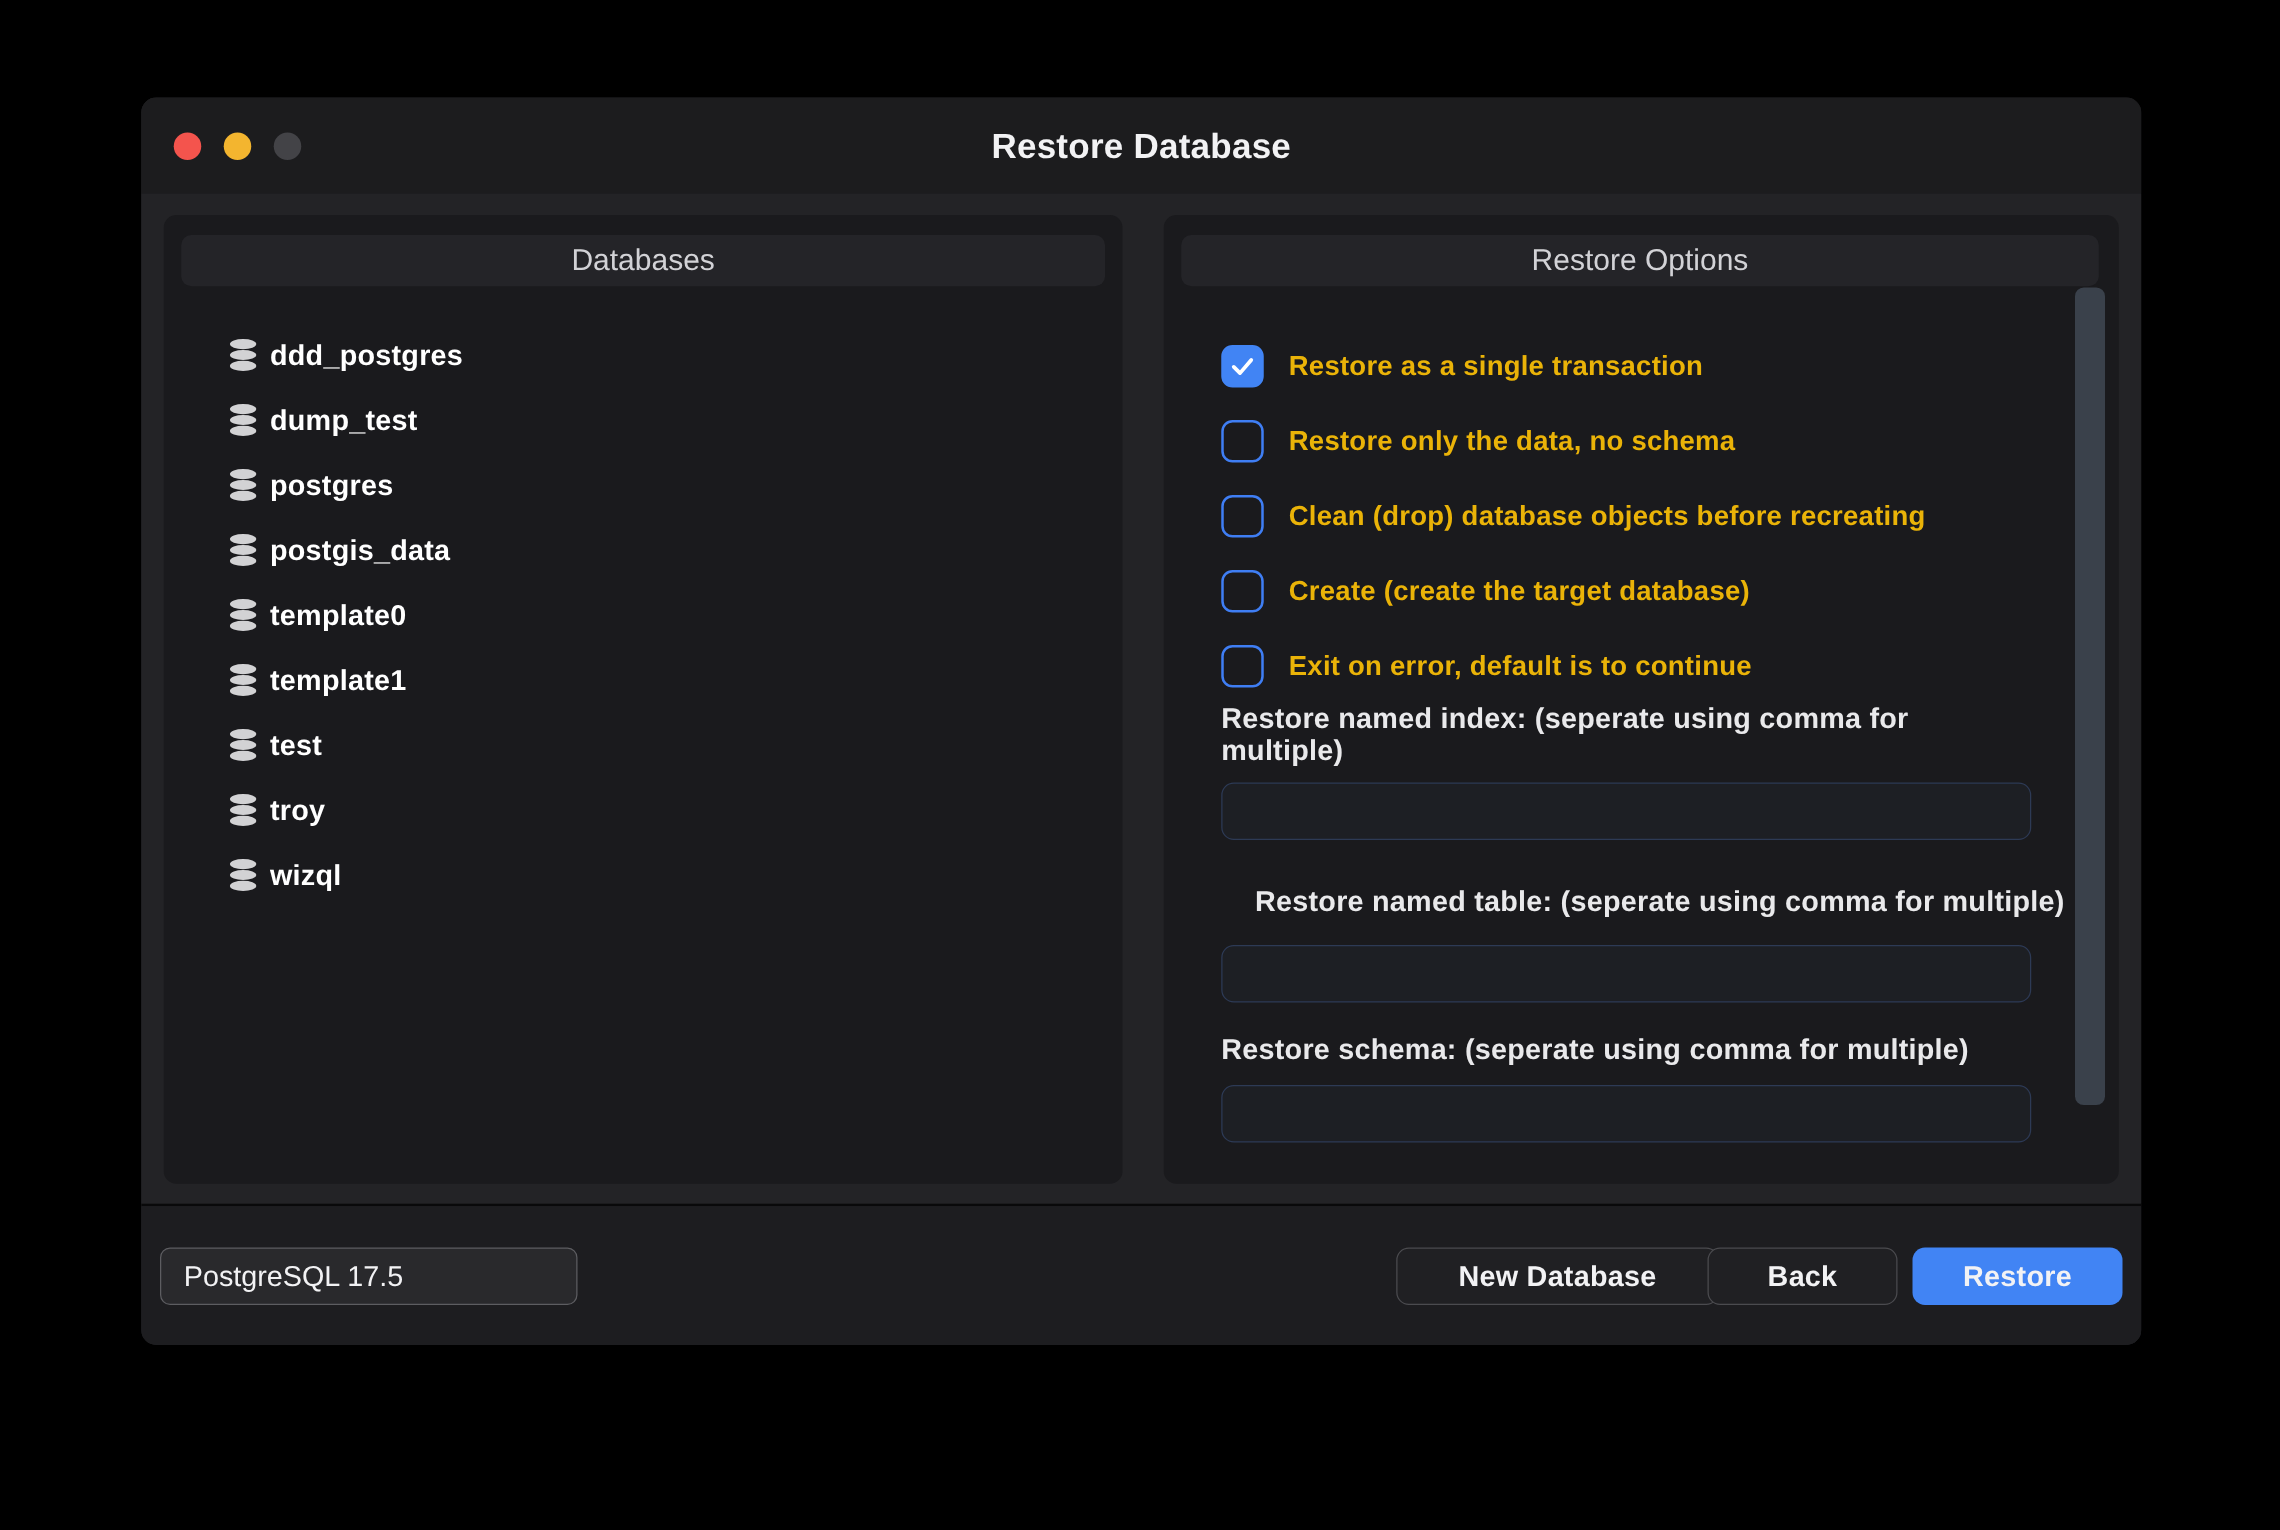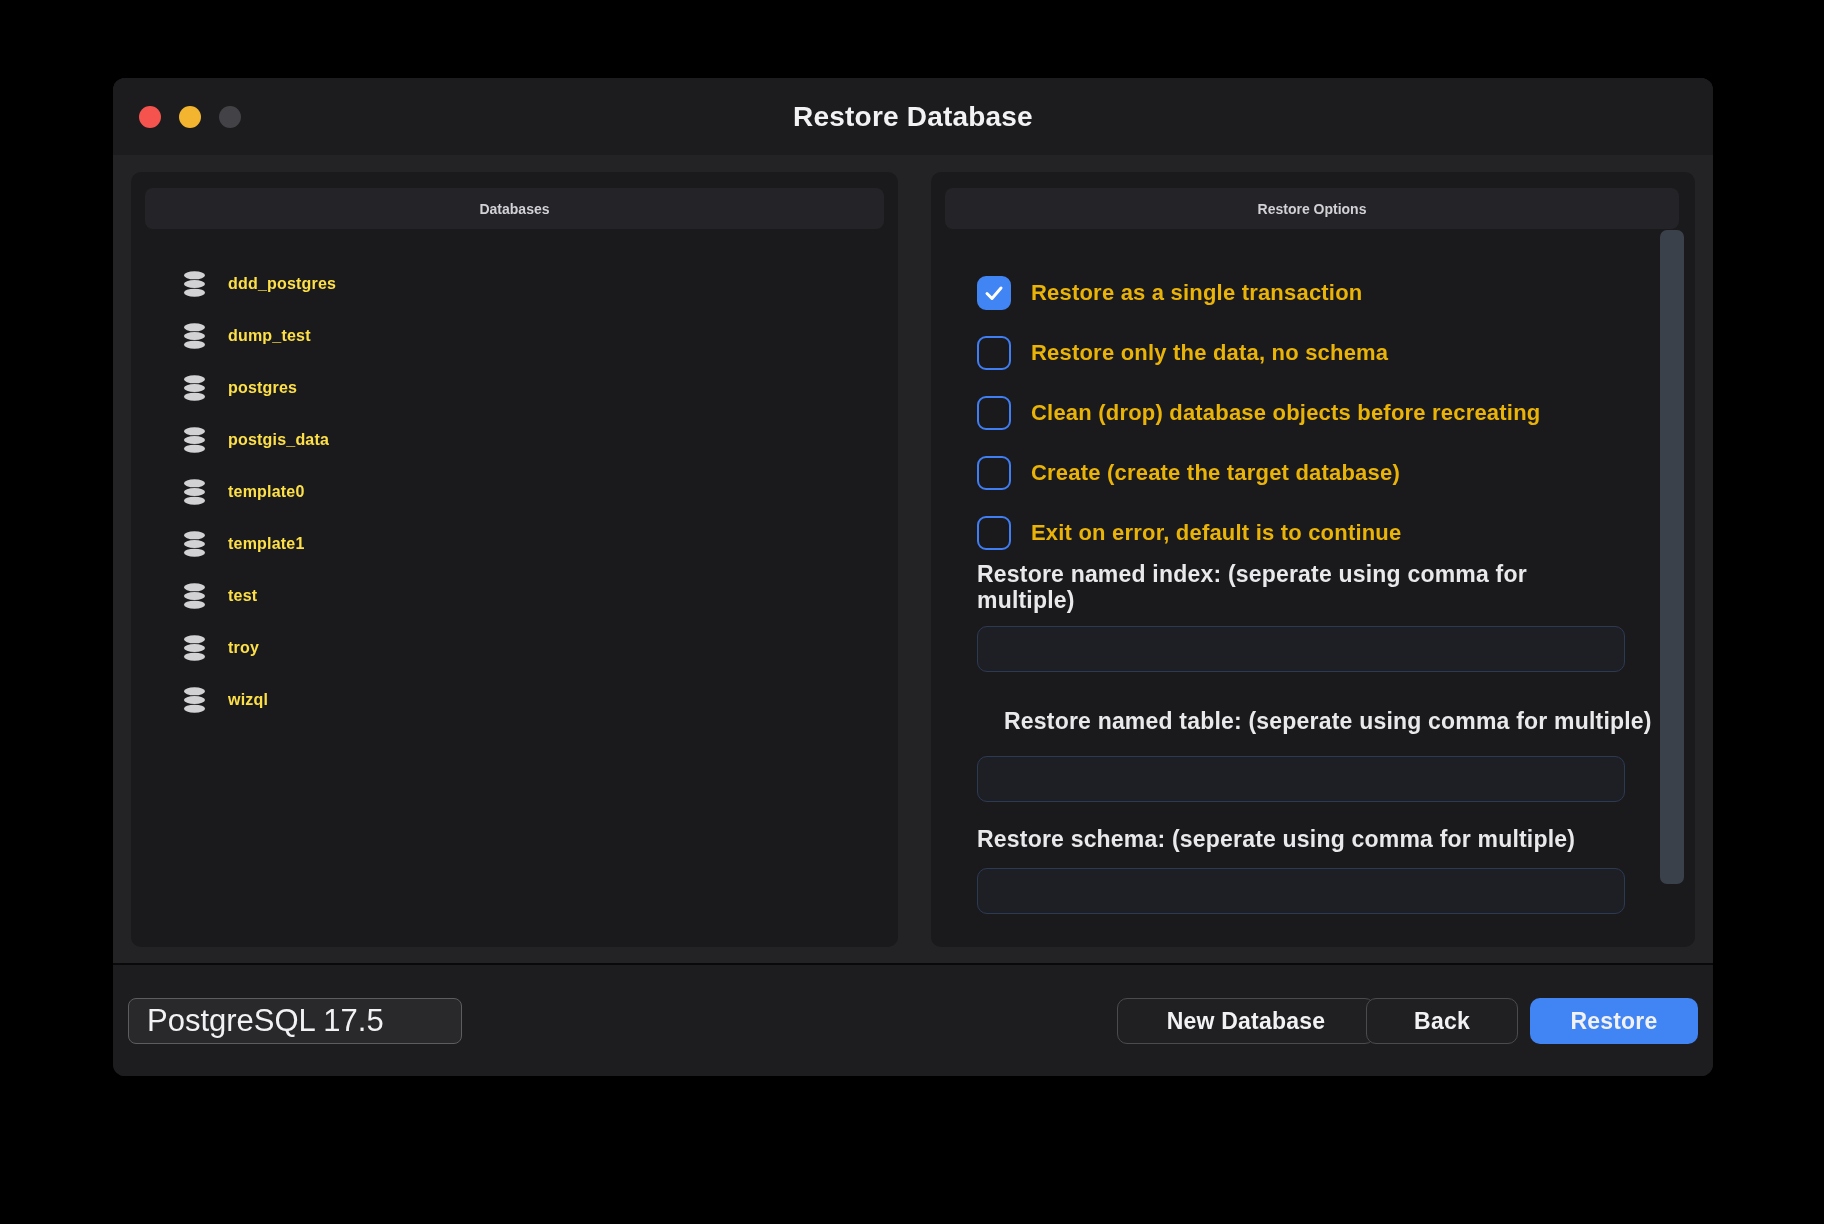--- a/index.html
+++ b/index.html
@@ -30,30 +30,30 @@
   
   .content { position:absolute; left:0; top:77px; width:100%; height:808px; background:#232326; }
 
   .panel { position:absolute; top:17px; height:775px; background:#1a1a1d; border-radius:10px; }
   .panel.left  { left:18px;  width:767px; }
   .panel.right { left:818px; width:764px; }
 
   .panel-header {
     position:absolute; top:16px; height:41px; background:#242428; border-radius:8px;
     display:flex; align-items:center; justify-content:center;
-    color:#d2d2d6; font-size:14px; font-weight:700;
+    color:#d2d2d6; font-size:24px; font-weight:400;
   }
   .panel.left  .panel-header { left:14px; width:739px; }
   .panel.right .panel-header { left:14px; width:734px; }
 
   
   .db-list { position:absolute; left:0; top:86px; width:100%; list-style:none; }
   .db-row { height:52px; display:flex; align-items:center; padding-left:52px; cursor:default; }
   .db-icon { width:23px; height:26px; color:#d2d2d4; flex:0 0 auto; }
-  .db-name { margin-left:22px; color:#fde047; font-size:16px; font-weight:600; letter-spacing:.2px; }
+  .db-name { margin-left:10px; color:#ffffff; font-size:23px; font-weight:600; letter-spacing:.2px; }
 
   
   .cb-rows { position:absolute; left:46px; top:91px; width:660px; }
   .cb-row { height:60px; display:flex; align-items:center; gap:20px; }
   .checkbox {
     width:34px; height:34px; border-radius:9px; border:2.5px solid #3f7ef4;
     background:transparent; flex:0 0 auto; position:relative; cursor:pointer;
   }
   .checkbox svg { position:absolute; inset:0; margin:auto; width:24px; height:24px; display:none; }
   .checkbox.checked { background:#4184f4; border-color:#4184f4; }
@@ -82,21 +82,21 @@
   }
 
   
   .footer-divider { position:absolute; left:0; top:885px; width:100%; height:2px; background:#09090a; }
   .footer { position:absolute; left:0; top:887px; width:100%; height:111px; background:#1d1d20; }
 
   .version-box {
     position:absolute; left:15px; top:33px; width:334px; height:46px;
     background:#29292c; border:1.5px solid #5d5d61; border-radius:8px;
     display:flex; align-items:center; padding-left:18px;
-    color:#f2f2f4; font-size:31px; font-weight:500; cursor:pointer;
+    color:#f2f2f4; font-size:23px; font-weight:500; cursor:pointer;
   }
   .btn {
     position:absolute; top:33px; height:46px; border-radius:10px;
     display:flex; align-items:center; justify-content:center;
     font-size:23px; font-weight:600; color:#f2f2f4; cursor:pointer;
     background:#202023; border:1.5px solid #4b4b4f;
     font-family:"Liberation Sans", sans-serif; letter-spacing:.2px;
   }
   .btn-new     { left:1004px;  width:258px; }
   .btn-back    { left:1253px; width:152px; }

